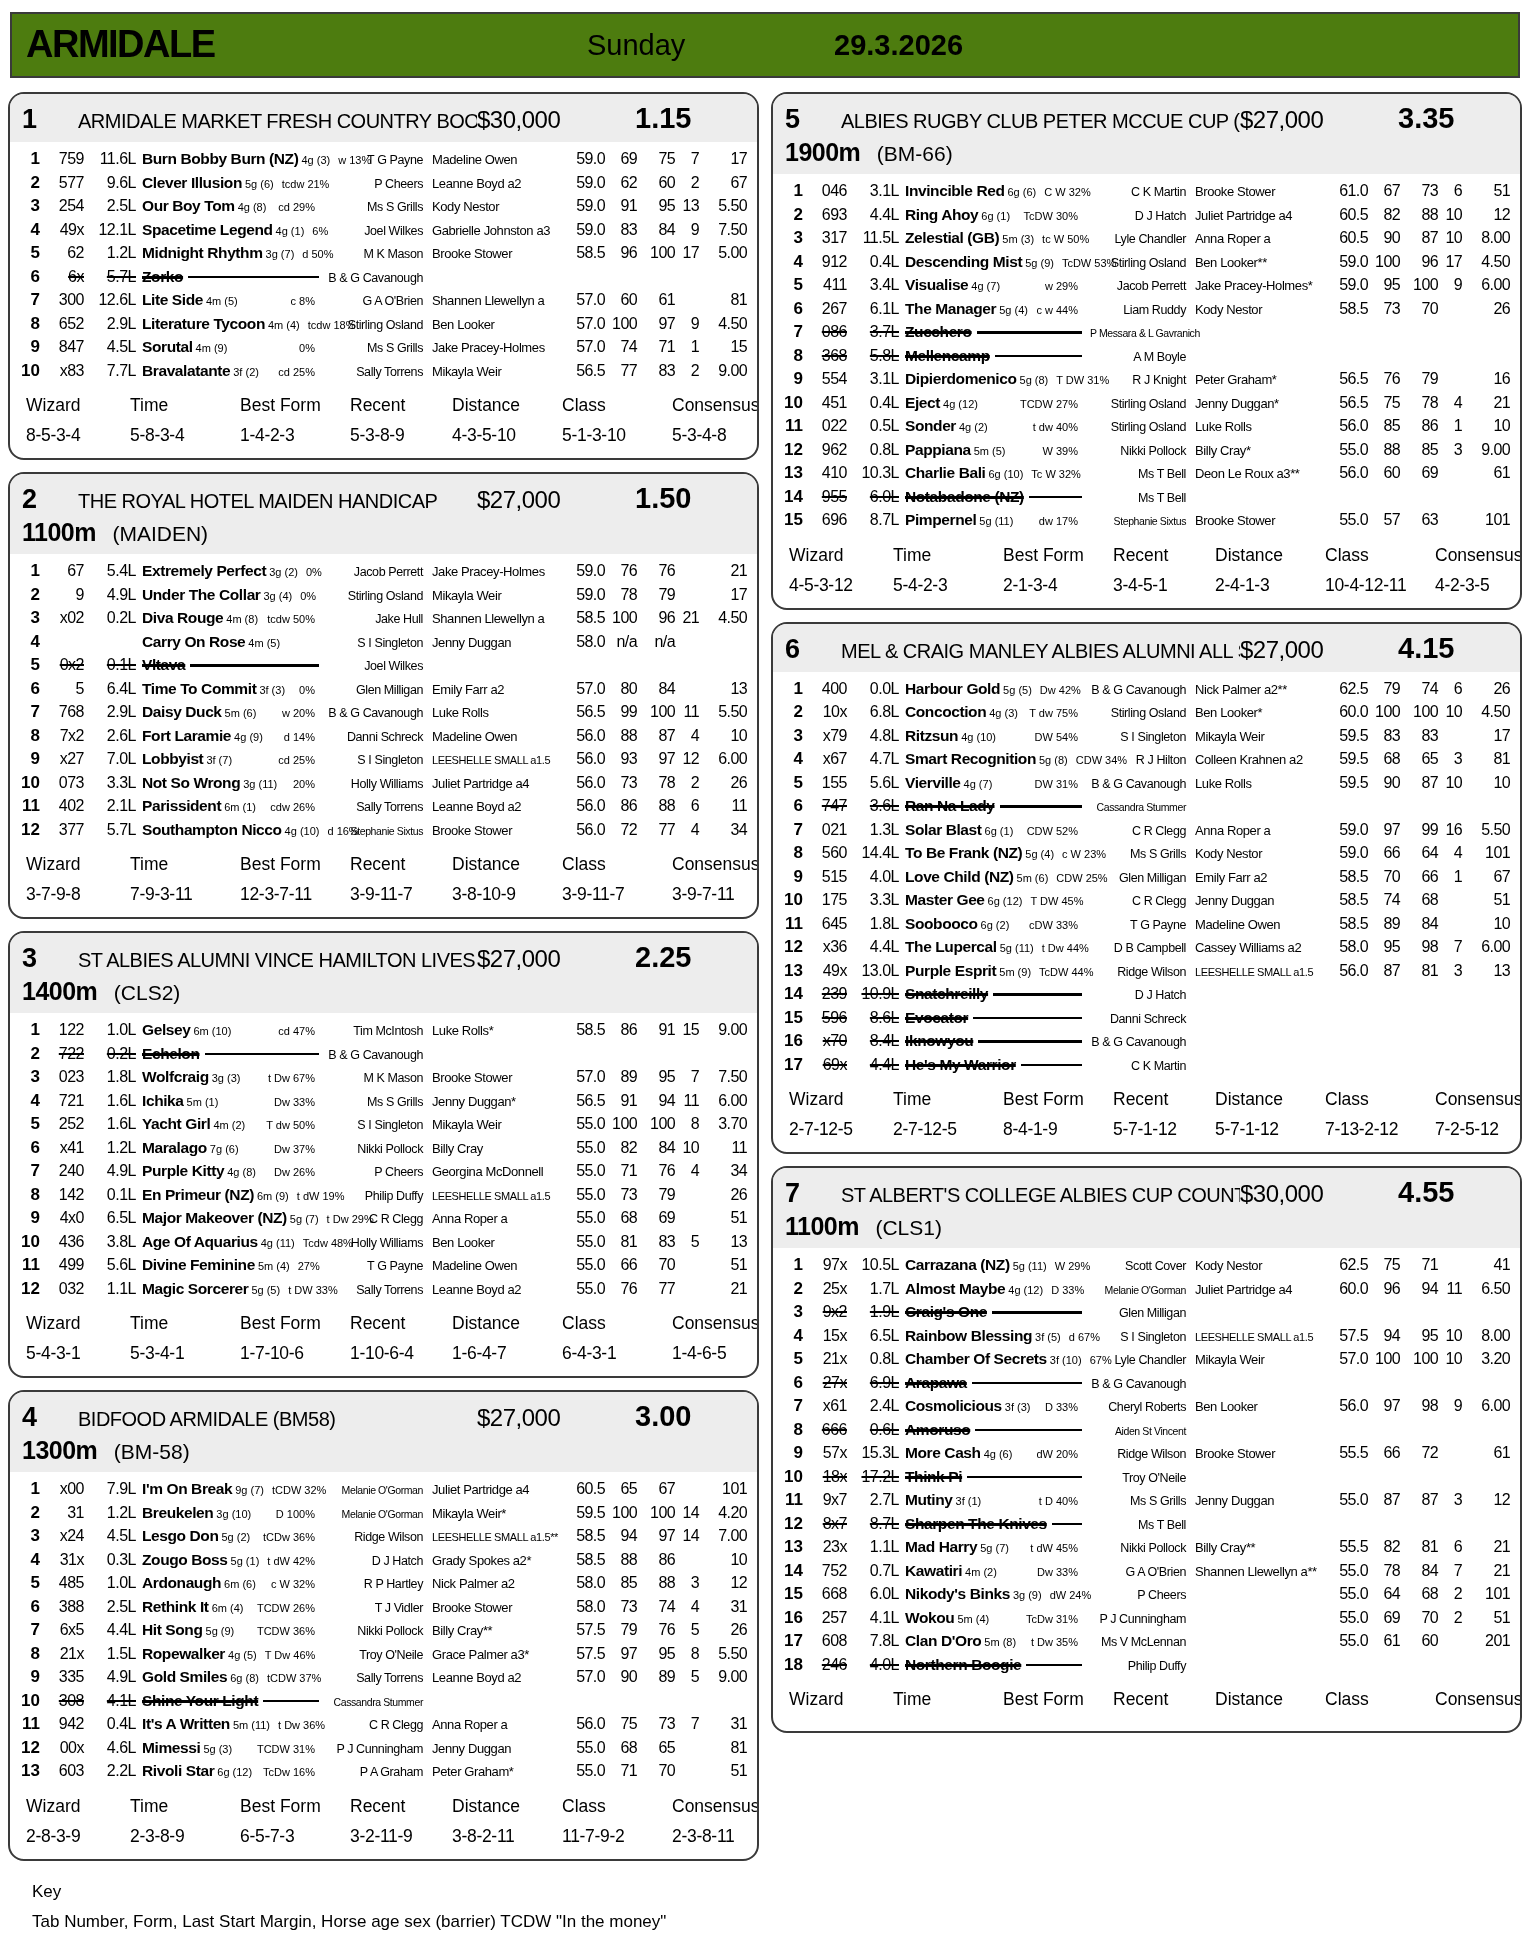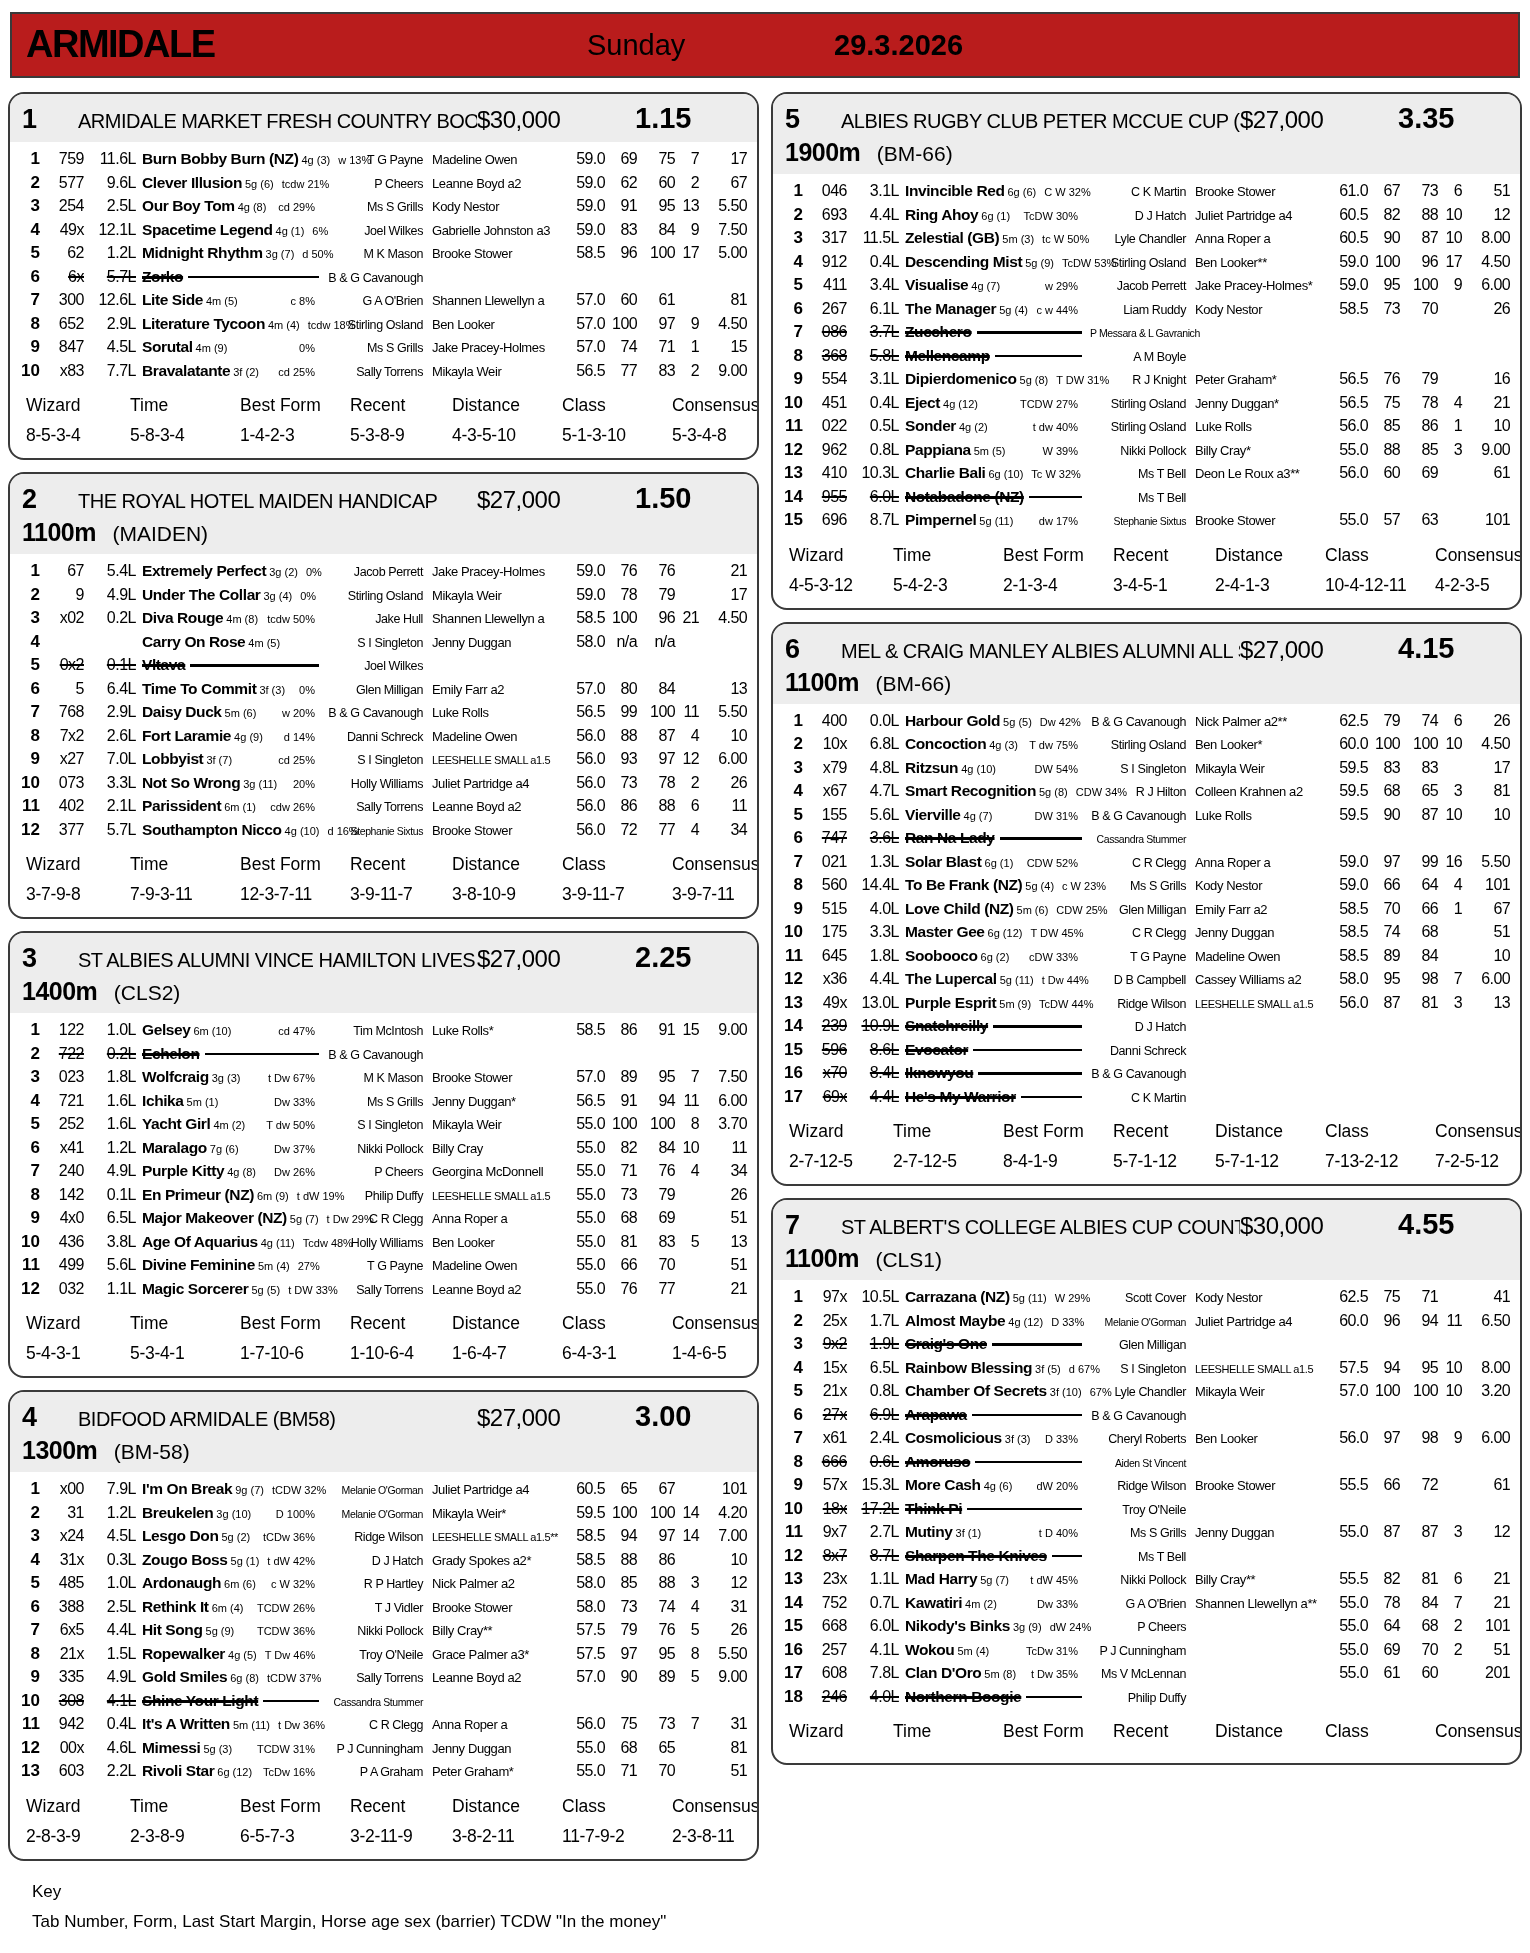--- a/index.html
+++ b/index.html
@@ -2,21 +2,21 @@
 <html><head>
 <meta charset="utf-8">
 <style>
   * { box-sizing: border-box; }
   html,body { margin:0; padding:0; background:#fff; color:#000;
     font-family:"Liberation Sans", sans-serif; }
   body { width:1530px; min-height:1953px; overflow:hidden; }
   .page { padding:8px 8px 0 8px; }
 
   
-  .topbar { position:relative; height:66px; background:#b91c1c;
+  .topbar { position:relative; height:66px; background:#4d7c0f;
     border:2px solid #3a3a3a; margin:4px 2px 14px 2px; }
   .track { position:absolute; left:14px; top:9px; font-size:38px; font-weight:bold;
     letter-spacing:-1.5px; }
   .day   { position:absolute; left:575px; top:15px; font-size:29px; font-weight:normal; }
   .date  { position:absolute; left:822px; top:15px; font-size:29px; font-weight:bold; }
 
   .cols { display:flex; gap:12px; align-items:flex-start; }
   .col { flex:1; min-width:0; }
 
   
@@ -1386,24 +1386,20 @@
     </div>
   </section>
           <section class="race">
     <header class="race-head">
       <div class="rh1">
         <span class="rnum">6</span>
         <span class="rname">MEL &amp; CRAIG MANLEY ALBIES ALUMNI ALL S..</span>
         <span class="rprize">$27,000</span>
         <span class="rtime">4.15</span>
       </div>
-      <div class="rh2">
-        <span class="rdist">1100m</span>
-        <span class="rclass">(BM-66)</span>
-      </div>
     </header>
     <div class="rows">
               <div class="hrow">
     <span class="c tab">1</span>
     <span class="c form">400</span>
     <span class="c mgn">0.0L</span>
     <span class="c namecell">
       <span class="hname">Harbour Gold</span>
       <span class="det">5g (5)</span>
 

